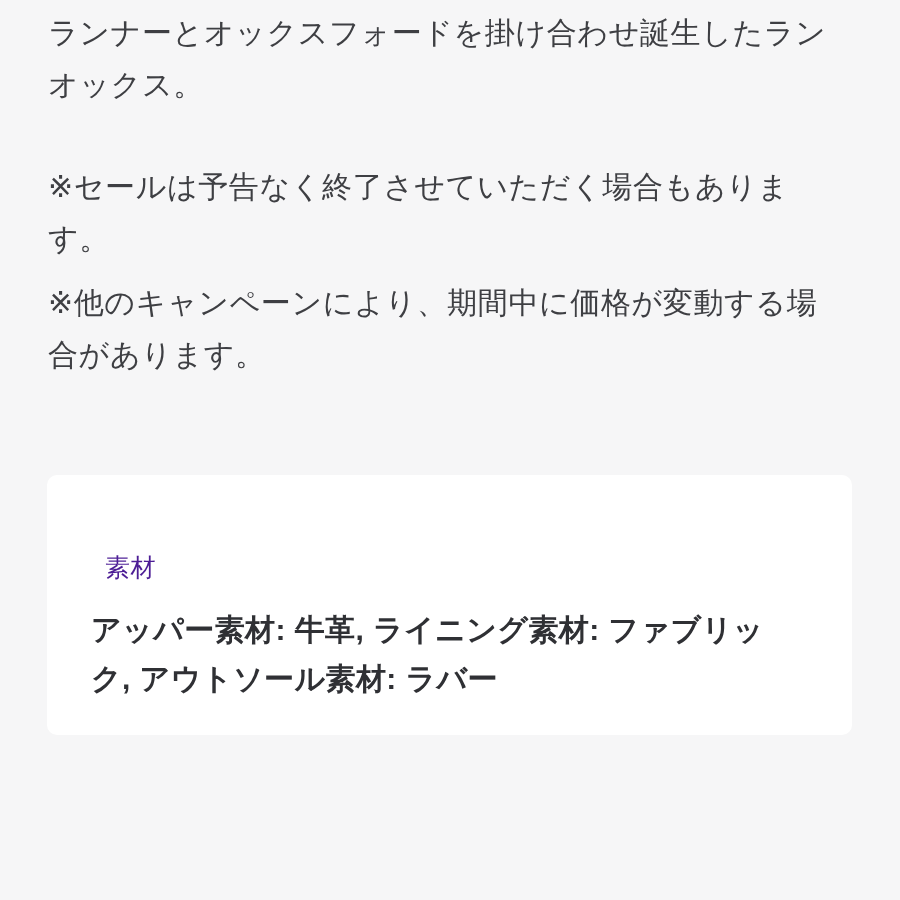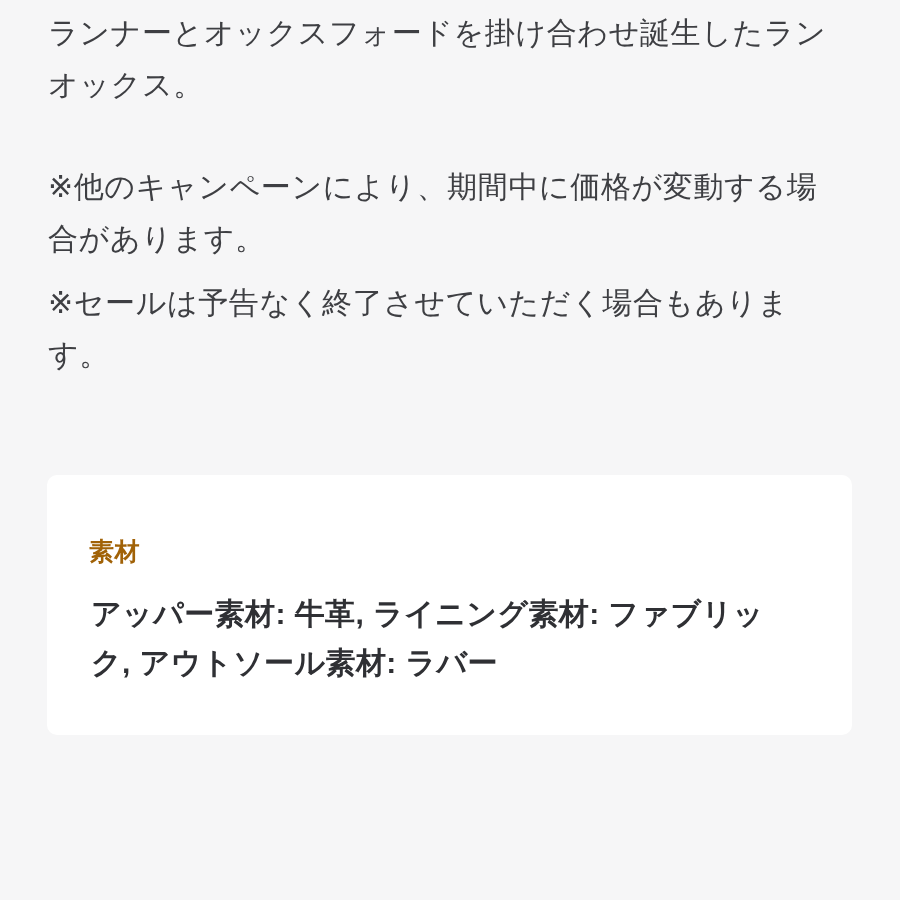--- a/index.html
+++ b/index.html
@@ -42,26 +42,26 @@
   .material-card {
     margin: 94px 0 0 47px;
     width: 805px;
     height: 260px;
     background: #ffffff;
     border-radius: 10px;
     box-sizing: border-box;
     padding: 60px 50px 0 42px;
   }
   .material-label {
-    margin: 0;
+    margin: 16px;
     font-size: 25px;
     line-height: 32px;
     letter-spacing: 0.5px;
-    color: #a16207;
-    font-weight: bold;
+    color: #4c1d95;
+    font-weight: normal;
   }
   .material-value {
     margin: 22px 0 0 2px;
     font-size: 30px;
     line-height: 49px;
     letter-spacing: 0.4px;
     color: #2f3034;
     font-weight: bold;
     max-width: 712px;
   }
@@ -71,22 +71,22 @@
 
 <div class="page">
 
   <div class="text-area">
 
     <div class="description">
       <p>ランナーとオックスフォードを掛け合わせ誕生したランオックス。</p>
     </div>
 
     <div class="notes-block">
+      <p>※セールは予告なく終了させていただく場合もあります。</p>
       <p>※他のキャンペーンにより、期間中に価格が変動する場合があります。</p>
-      <p>※セールは予告なく終了させていただく場合もあります。</p>
     </div>
 
   </div>
 
   <div class="material-card">
     <p class="material-label">素材</p>
     <p class="material-value">アッパー素材: 牛革, ライニング素材: ファブリック, アウトソール素材: ラバー</p>
   </div>
 
 </div>

